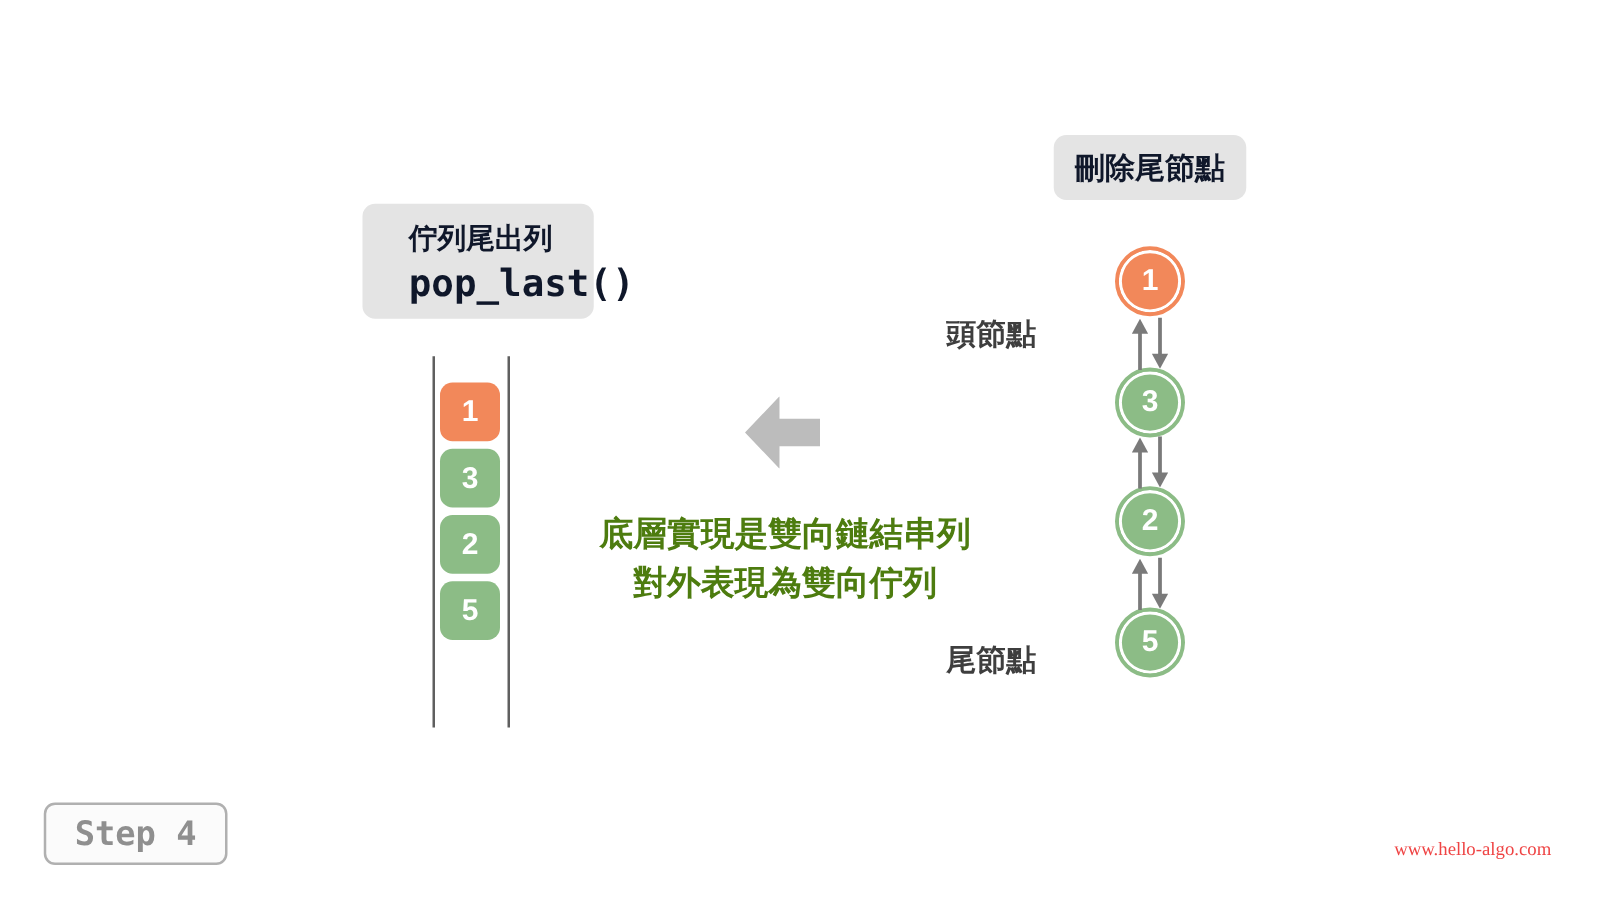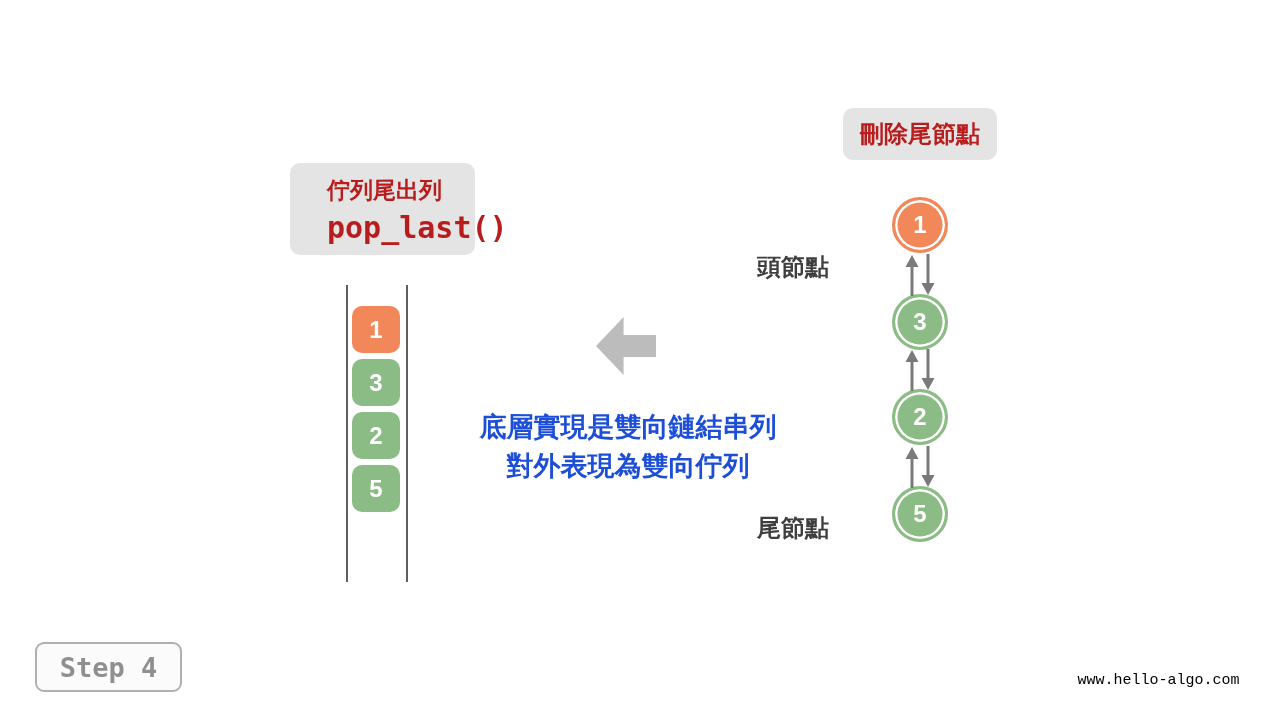--- a/index.html
+++ b/index.html
@@ -6,21 +6,21 @@
   body{
     width:1280px;height:720px;position:relative;overflow:hidden;
     background:#ffffff;
     font-family:"Liberation Sans","DejaVu Sans",sans-serif;
   }
   .abs{position:absolute;}
 
   
   .label-box{
     background:#e4e4e4;border-radius:10px;
-    color:#b91c1c;font-weight:700;
+    color:#0f172a;font-weight:700;
     display:flex;flex-direction:column;justify-content:center;
   }
   .action-label{
     left:843px;top:108px;width:154px;height:52px;
     align-items:center;font-size:24px;
   }
   .op-label{
     left:290px;top:163px;width:185px;height:92px;
     padding-left:37px;box-sizing:border-box;
     font-size:23px;line-height:38px;
@@ -45,21 +45,21 @@
 
   
   .big-arrow{
     left:596px;top:317px;width:60px;height:58px;background:#bcbcbc;
     clip-path:polygon(0% 50%,46% 0%,46% 31%,100% 31%,100% 69%,46% 69%,46% 100%);
   }
 
   
   .note{
     left:450px;top:408px;width:356px;text-align:center;
-    color:#1d4ed8;font-size:27px;font-weight:700;line-height:39px;
+    color:#4d7c0f;font-size:27px;font-weight:700;line-height:39px;
   }
 
   
   .node{
     width:50px;height:50px;border-radius:50%;
     left:892px;
     display:flex;align-items:center;justify-content:center;
     color:#ffffff;font-size:24px;font-weight:700;
     box-shadow:inset 0 0 0 2.5px #ffffff;
   }
@@ -79,22 +79,22 @@
     background:#fbfbfb;border:2px solid #b0b0b0;border-radius:9px;
     display:flex;align-items:center;justify-content:center;
     box-sizing:border-box;
     font-family:"DejaVu Sans Mono","Liberation Mono",monospace;
     font-weight:700;font-size:27px;color:#8f8f8f;
   }
 
   
   .watermark{
     left:1076px;top:672px;width:165px;
-    font-family:Liberation Mono, monospace;
-    font-size:15px;color:#000000;text-align:center;
+    font-family:Liberation Serif, serif;
+    font-size:15px;color:#ef4444;text-align:right;
   }
 </style>
 </head>
 <body>
 
 <div class="abs label-box action-label">
   <span>刪除尾節點</span>
 </div>
 
 <div class="abs label-box op-label">

